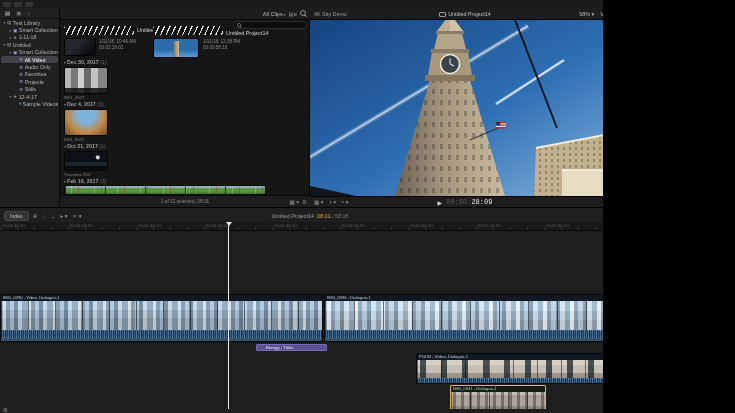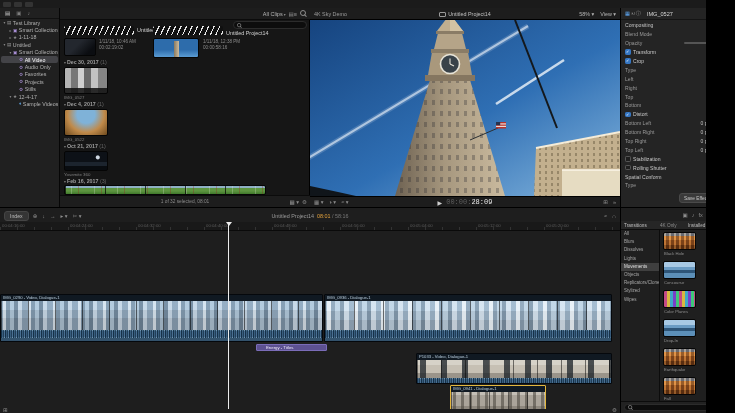--- a/index.html
+++ b/index.html
@@ -1,17 +1,17 @@
 <!DOCTYPE html>
 <html><head>
 <meta charset="utf-8">
 <style>
   html,body{margin:0;padding:0;background:#000}
   *{box-sizing:border-box}
-  #app{position:relative;width:706px;height:413px;background:#141414;font-family:"Liberation Sans",sans-serif;color:#b5b5b5;overflow:hidden;font-size:6px}
+  #app{position:relative;width:603px;height:413px;background:#141414;font-family:"Liberation Sans",sans-serif;color:#b5b5b5;overflow:hidden;font-size:6px}
   .abs{position:absolute}
   
   #titlebar{left:0;top:0;width:735px;height:8px;background:#1b1b1b;display:flex;align-items:center;gap:3px;padding-left:3px}
   .winbtn{width:8px;height:5px;background:#333;border-radius:1px}
   
   #sidebar{left:0;top:8px;width:60px;height:199px;background:#202020;border-right:1px solid #060606;overflow:hidden}
   #sbtabs{display:flex;gap:6px;padding:2px 0 2px 5px;border-bottom:1px solid #111}
   .sbtab{font-size:5.5px;color:#7d7d7d}
   .sbtab.sel{color:#cfcfcf}
   .sb-item{display:flex;align-items:center;height:7.4px;font-size:5.3px;color:#b2b2b2;white-space:nowrap;overflow:hidden;border-radius:2px;margin:0 1px}

